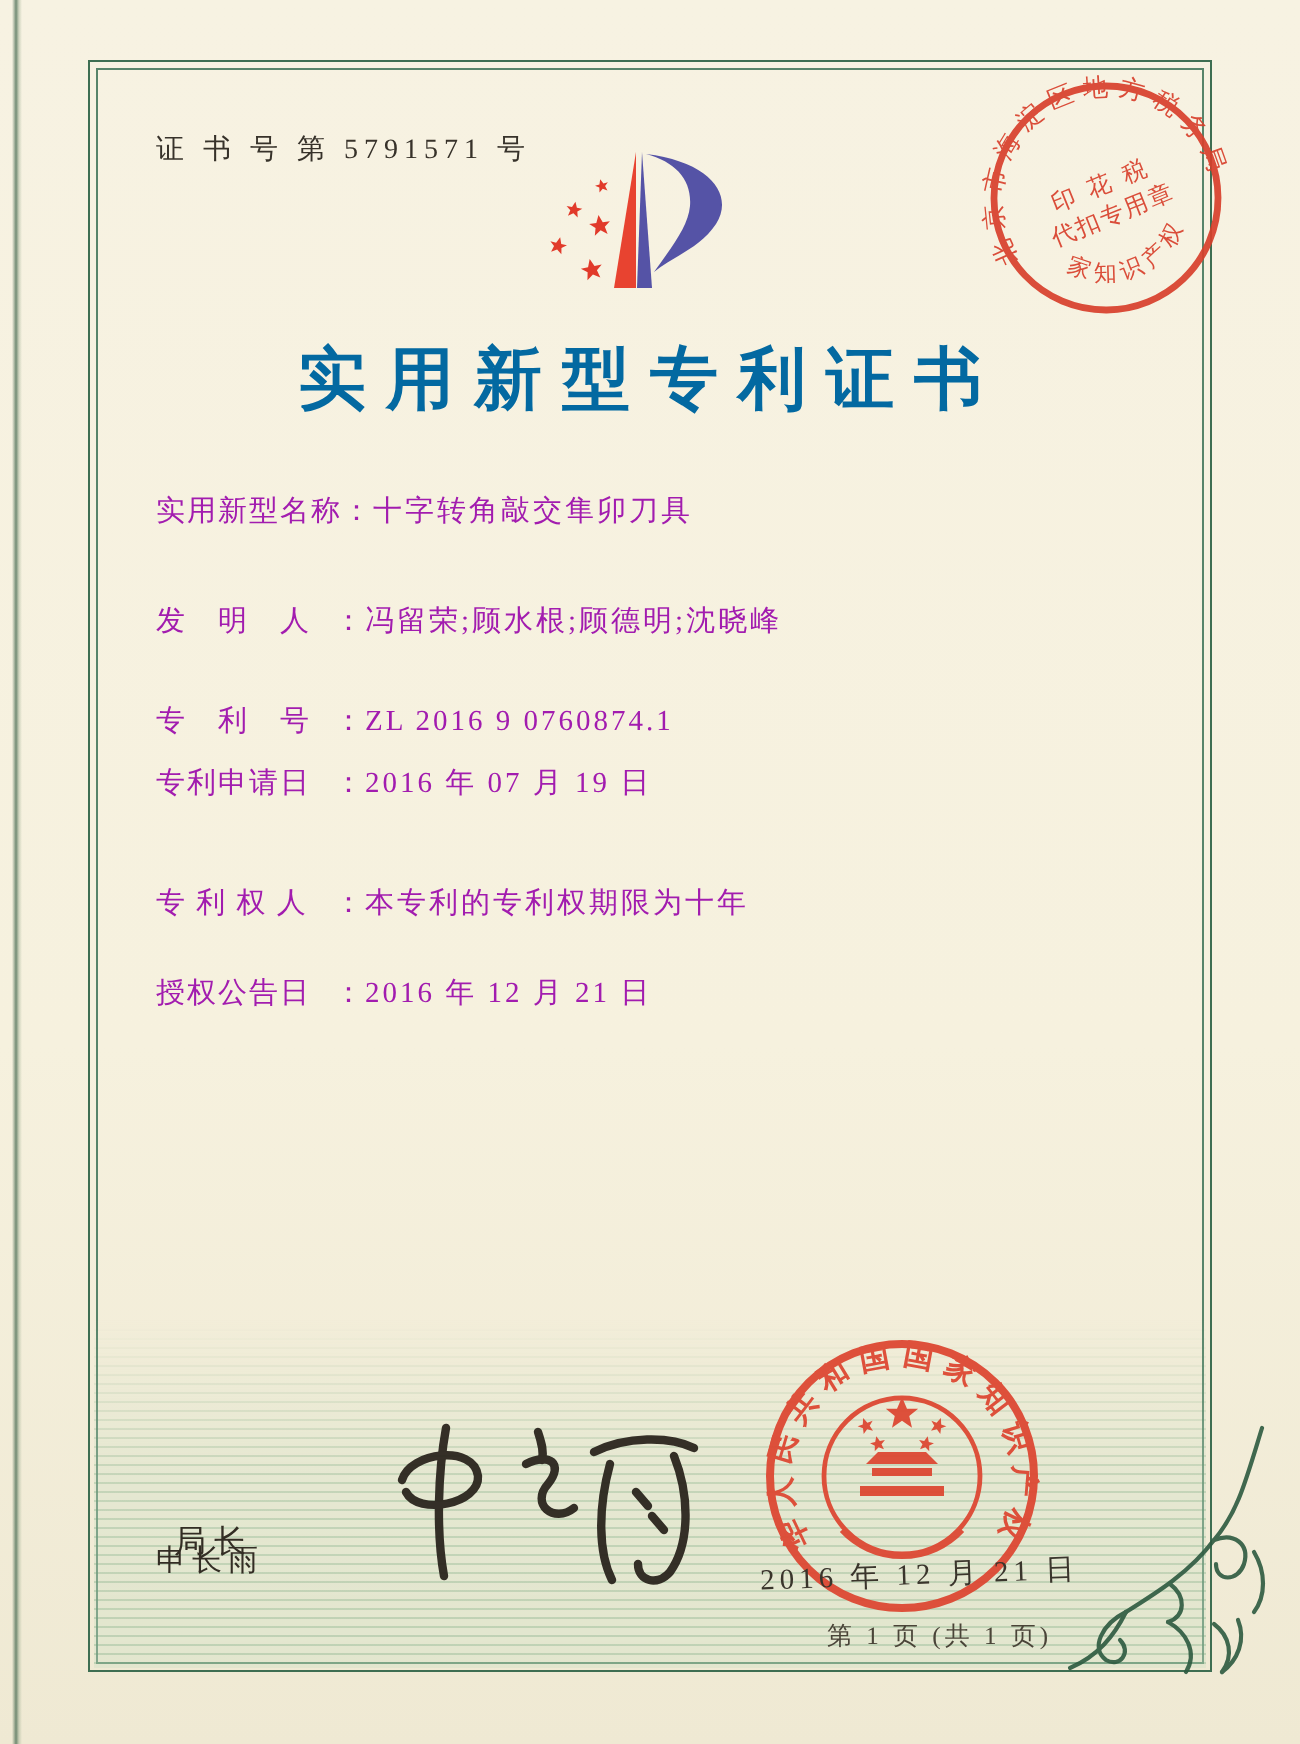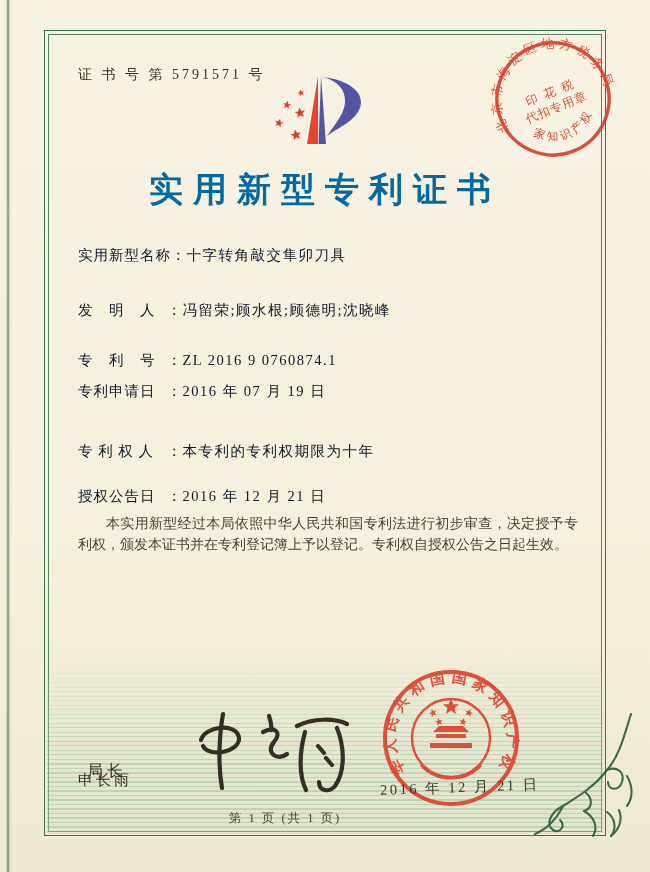--- a/index.html
+++ b/index.html
@@ -19,34 +19,34 @@
   .band{position:absolute;left:47px;top:660px;width:556px;height:174px;
     background-color:rgba(205,224,196,.38);
     background-image:repeating-linear-gradient(180deg,rgba(110,162,120,.30) 0 1px,rgba(0,0,0,0) 1px 4.5px);
     -webkit-mask-image:linear-gradient(180deg,transparent 0,rgba(0,0,0,.9) 45%,#000 100%);
     mask-image:linear-gradient(180deg,transparent 0,rgba(0,0,0,.9) 45%,#000 100%);}
   .certno{position:absolute;left:78px;top:66px;font-size:14px;letter-spacing:3px;color:#37322a;}
   .logo{position:absolute;left:250px;top:55px;}
   .stamp{position:absolute;left:488px;top:34px;transform:rotate(-22deg);opacity:.92;}
   .title{position:absolute;left:44px;top:167px;width:562px;text-align:center;
     font-size:34px;font-weight:bold;letter-spacing:10px;color:#0369a1;}
-  .field{position:absolute;left:78px;width:500px;font-size:14.5px;color:#0f172a;letter-spacing:1px;}
+  .field{position:absolute;left:78px;width:500px;font-size:14.5px;color:#a21caf;letter-spacing:1px;}
   .flabel{display:inline-block;min-width:89px;}
   .fvalue{letter-spacing:1.5px;}
   .paras{position:absolute;left:78px;top:514px;width:500px;font-size:14px;
     line-height:20.6px;text-align:justify;color:#4a3f33;}
   .paras p{margin:0;text-indent:2em;}
   .officer{position:absolute;left:87px;top:761px;font-size:16px;letter-spacing:4px;color:#332d24;}
   .officer-name{position:absolute;left:78px;top:771px;font-size:15px;letter-spacing:3px;color:#332d24;}
   .signature{position:absolute;left:185px;top:696px;}
   .seal{position:absolute;left:366px;top:653px;opacity:.93;}
   .seal-date{position:absolute;left:380px;top:778px;font-size:14.5px;letter-spacing:2.5px;
     color:#3a352c;transform:rotate(-2deg);}
   .corner{position:absolute;left:523px;top:712px;}
-  .footer{position:absolute;left:44px;top:810px;width:482px;text-align:center;
+  .footer{position:absolute;left:44px;top:810px;width:482px;text-align:right;
     font-size:12.5px;letter-spacing:2px;color:#4a4438;}
 </style>
 </head>
 <body>
 
 <div class="spine"></div>
 
 <div class="frame">
   <div class="frame-inner"></div>
 </div>
@@ -102,21 +102,20 @@
   <span class="flabel">专利申请日</span><span>：</span><span class="fvalue">2016 年 07 月 19 日</span>
 </div>
 <div class="field" style="top:442px">
   <span class="flabel">专 利 权 人</span><span>：</span><span class="fvalue">本专利的专利权期限为十年</span>
 </div>
 <div class="field" style="top:487px">
   <span class="flabel">授权公告日</span><span>：</span><span class="fvalue">2016 年 12 月 21 日</span>
 </div>
 
 <div class="paras">
-  <p>本实用新型经过本局依照中华人民共和国专利法进行初步审查，决定授予专利权，颁发本证书并在专利登记簿上予以登记。专利权自授权公告之日起生效。</p>
 </div>
 
 <div class="officer">局长</div>
 <div class="officer-name">申长雨</div>
 
 <svg class="signature" width="175" height="105" viewBox="0 0 175 105">
   <g fill="none" stroke="#262019" stroke-width="4.2" stroke-linecap="round" opacity="0.92">
     <path d="M38,18 C34,40 33,70 37,92"></path>
     <path d="M16,44 C20,30 52,26 54,42 C55,56 24,62 18,50"></path>
     <path d="M84,20 C86,26 87,30 86,34"></path>

